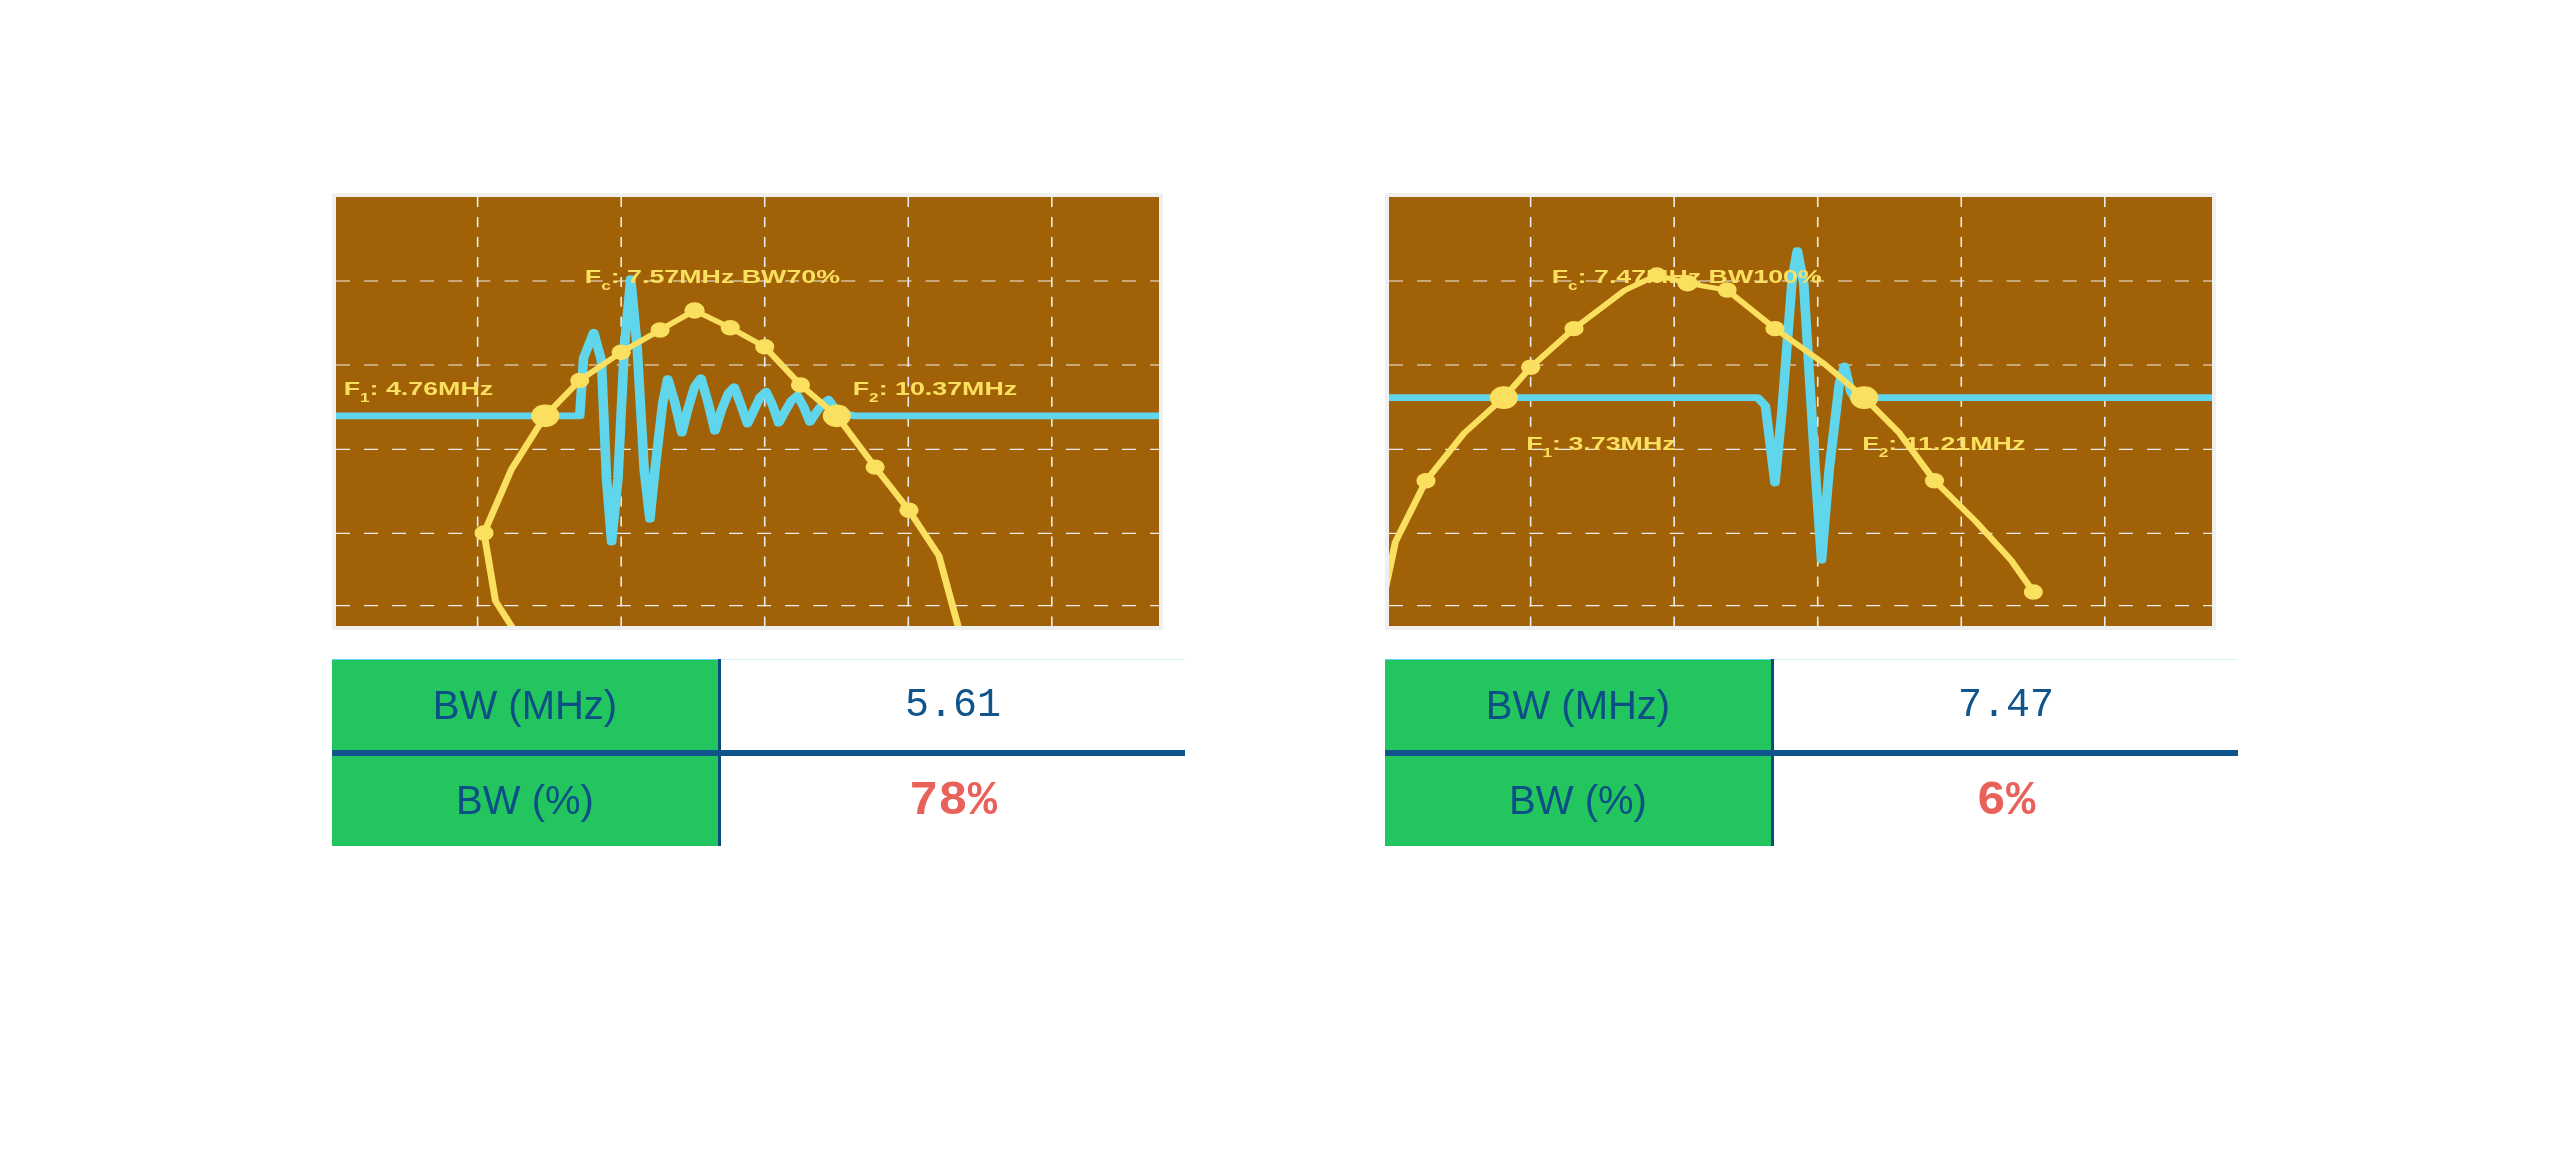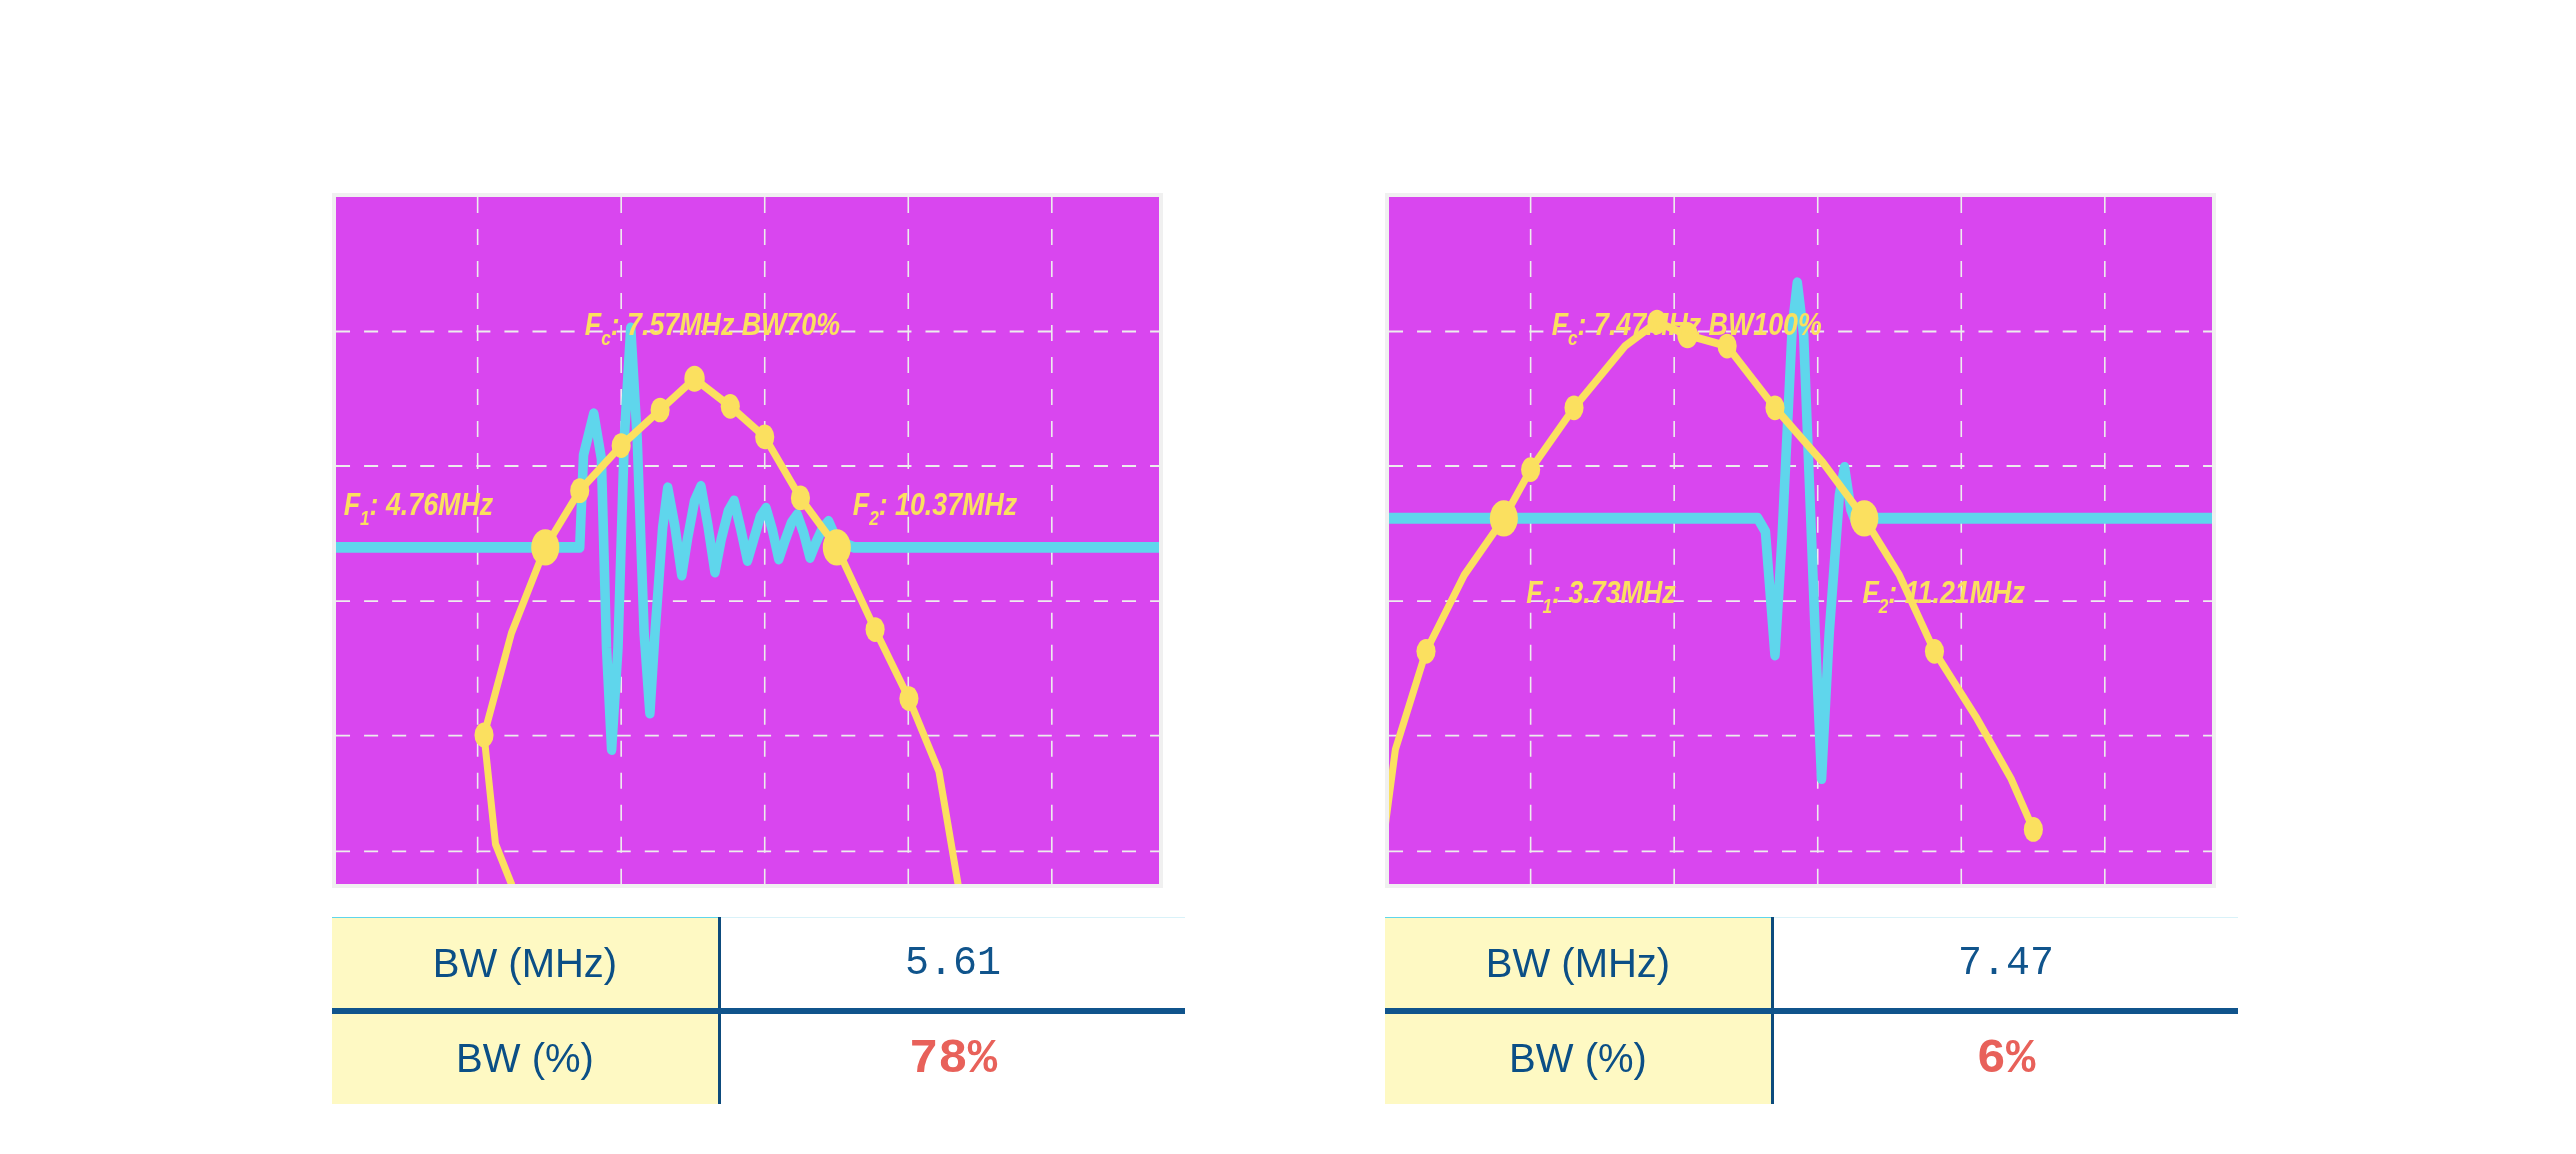--- a/index.html
+++ b/index.html
@@ -7,46 +7,45 @@
     width:2576px;height:1154px;
     font-family:"Liberation Sans","DejaVu Sans",sans-serif;
     position:relative;overflow:hidden;
   }
   .panel{position:absolute;top:0;left:0;}
   .panel-left{left:332px;top:193px;}
   .panel-right{left:1385px;top:193px;}
 
   .chart-frame{
     position:relative;
-    width:831px;height:695px;
-    background:#d946ef;
+    width:831px;height:437px;
+    background:#a16207;
     border:4.5px solid #f0f0f0;
     box-sizing:border-box;
-    font-style:italic;
   }
   .chart-svg{position:absolute;left:0;top:0;width:100%;height:100%;}
 
   .table-wrap{
     position:relative;
     margin-top:29px;
     width:850px;
   }
   .bw-table{
     border-collapse:collapse;
     width:850px;
     table-layout:fixed;
   }
   .bw-table td{
     padding:0;
     height:90px;
     vertical-align:middle;
     text-align:center;
   }
   .hdr-cell{
-    background:#fef9c3;
+    background:#22c55e;
     color:#0b4f86;
     font-size:40px;
     width:386px;
     border-right:3.2px solid #0d4b7d;
     margin-top:48px;
   }
   .val-cell{
     background:#ffffff;
     color:#10548c;
     font-size:40px;

